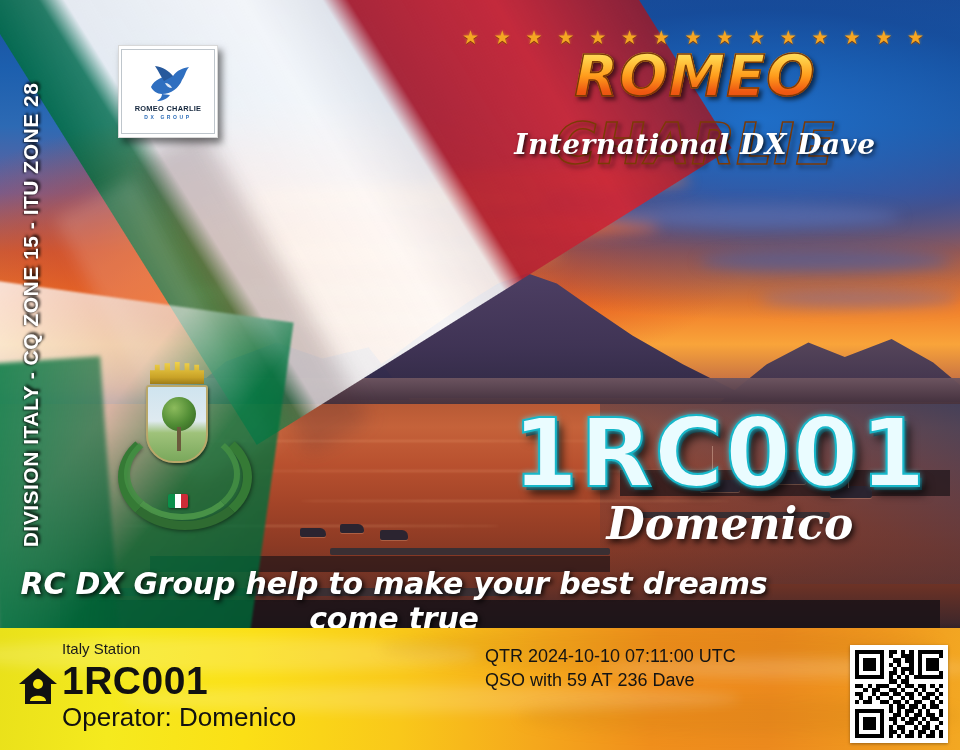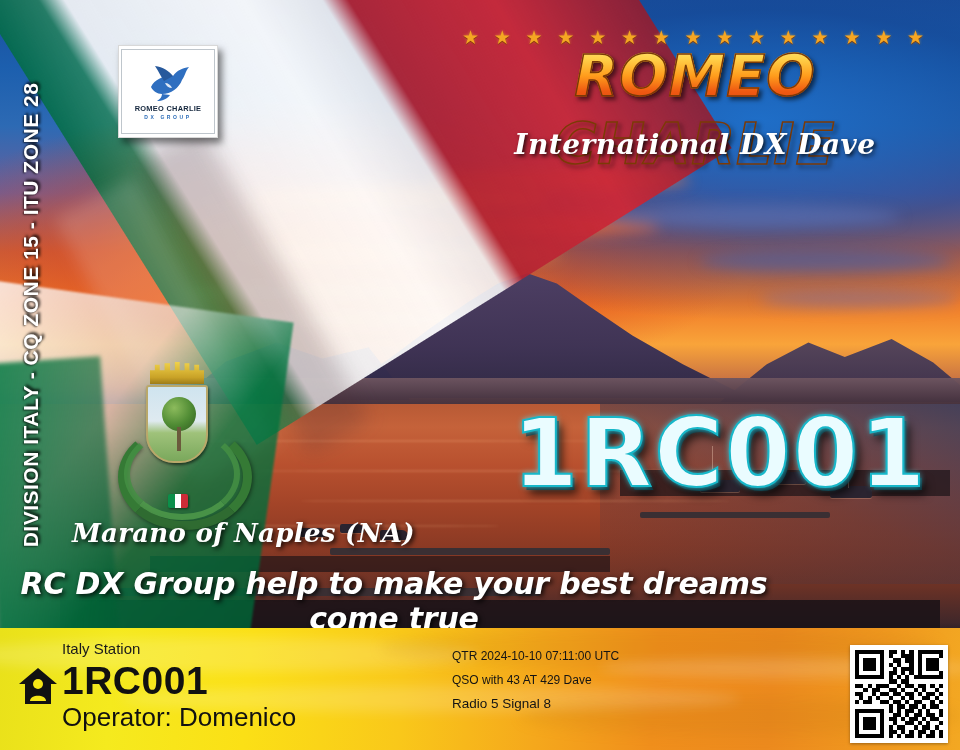--- a/index.html
+++ b/index.html
@@ -217,21 +217,21 @@
   }
   .fswoosh{position:absolute;background:rgba(255,255,255,.16);filter:blur(6px);border-radius:50%;}
   .fswooshd{position:absolute;background:rgba(180,110,10,.13);filter:blur(7px);border-radius:50%;}
 
   .homeLabel{position:absolute;left:62px;top:640px;font-size:15px;color:#1a1a1a;}
   .homeIcon{position:absolute;left:18px;top:667px;width:40px;height:38px;}
   .homeCall{position:absolute;left:62px;top:660px;font-size:39px;font-weight:bold;color:#111;letter-spacing:.5px;line-height:42px;}
   .operator{position:absolute;left:62px;top:702px;font-size:26px;color:#111;line-height:30px;}
 
   .qsoBlock{position:absolute;left:452px;top:644px;color:#141414;}
-  .qsoLine{font-size:12px;line-height:24px;white-space:nowrap;}
+  .qsoLine{font-size:18px;line-height:24px;white-space:nowrap;margin-left:33px;}
   .qsoSmall{font-size:13.5px;line-height:20px;margin-top:2px;}
 
   .qrbox{
     position:absolute;left:850px;top:645px;width:98px;height:98px;
     background:#fff;padding:5px;box-sizing:border-box;
     box-shadow:0 1px 3px rgba(0,0,0,.35);
   }
   .qrgrid{width:100%;height:100%;display:grid;grid-template-columns:repeat(21,1fr);grid-template-rows:repeat(21,1fr);}
   .qrgrid i{background:#000;display:block;}
 </style>
@@ -331,22 +331,22 @@
     <div class="shield">
       <div class="treeTop"></div>
       <div class="treeTrunk"></div>
     </div>
     <div class="wreath"></div>
     <div class="wreath2"></div>
     <div class="ribbon"></div>
   </div>
 
   <div class="callsign">1RC001</div>
-
-  <div class="location">Marano of Naples (NA)</div>
+  <div class="opname">Domenico</div>
+
   <div class="tagline">RC DX Group help to make your best dreams come true</div>
 
   <div class="footer">
     <div class="fswoosh" style="left:-40px;top:10px;width:520px;height:34px;"></div>
     <div class="fswoosh" style="left:120px;top:58px;width:620px;height:26px;"></div>
     <div class="fswooshd" style="left:380px;top:0px;width:560px;height:40px;"></div>
     <div class="fswooshd" style="left:520px;top:70px;width:440px;height:36px;"></div>
     <div class="fswoosh" style="left:600px;top:30px;width:380px;height:20px;"></div>
   </div>
 
@@ -356,22 +356,21 @@
     <path d="M20 1 L39 17 L33 17 L33 37 L7 37 L7 17 L1 17 Z" fill="#111"></path>
     <circle cx="20" cy="17" r="5" fill="#f5e616"></circle>
     <path d="M12 34 C12 27 28 27 28 34 Z" fill="#f5e616"></path>
   </svg>
 
   <div class="homeCall">1RC001</div>
   <div class="operator">Operator: Domenico</div>
 
   <div class="qsoBlock">
     <div class="qsoLine">QTR 2024-10-10 07:11:00 UTC</div>
-    <div class="qsoLine">QSO with 43 AT 429 Dave</div>
-    <div class="qsoSmall">Radio 5 Signal 8</div>
+    <div class="qsoLine">QSO with 59 AT 236 Dave</div>
   </div>
 
   <div class="qrbox">
     <div class="qrgrid" id="qrgrid">
         <i></i>
         <i></i>
         <i></i>
         <i></i>
         <i></i>
         <i></i>

